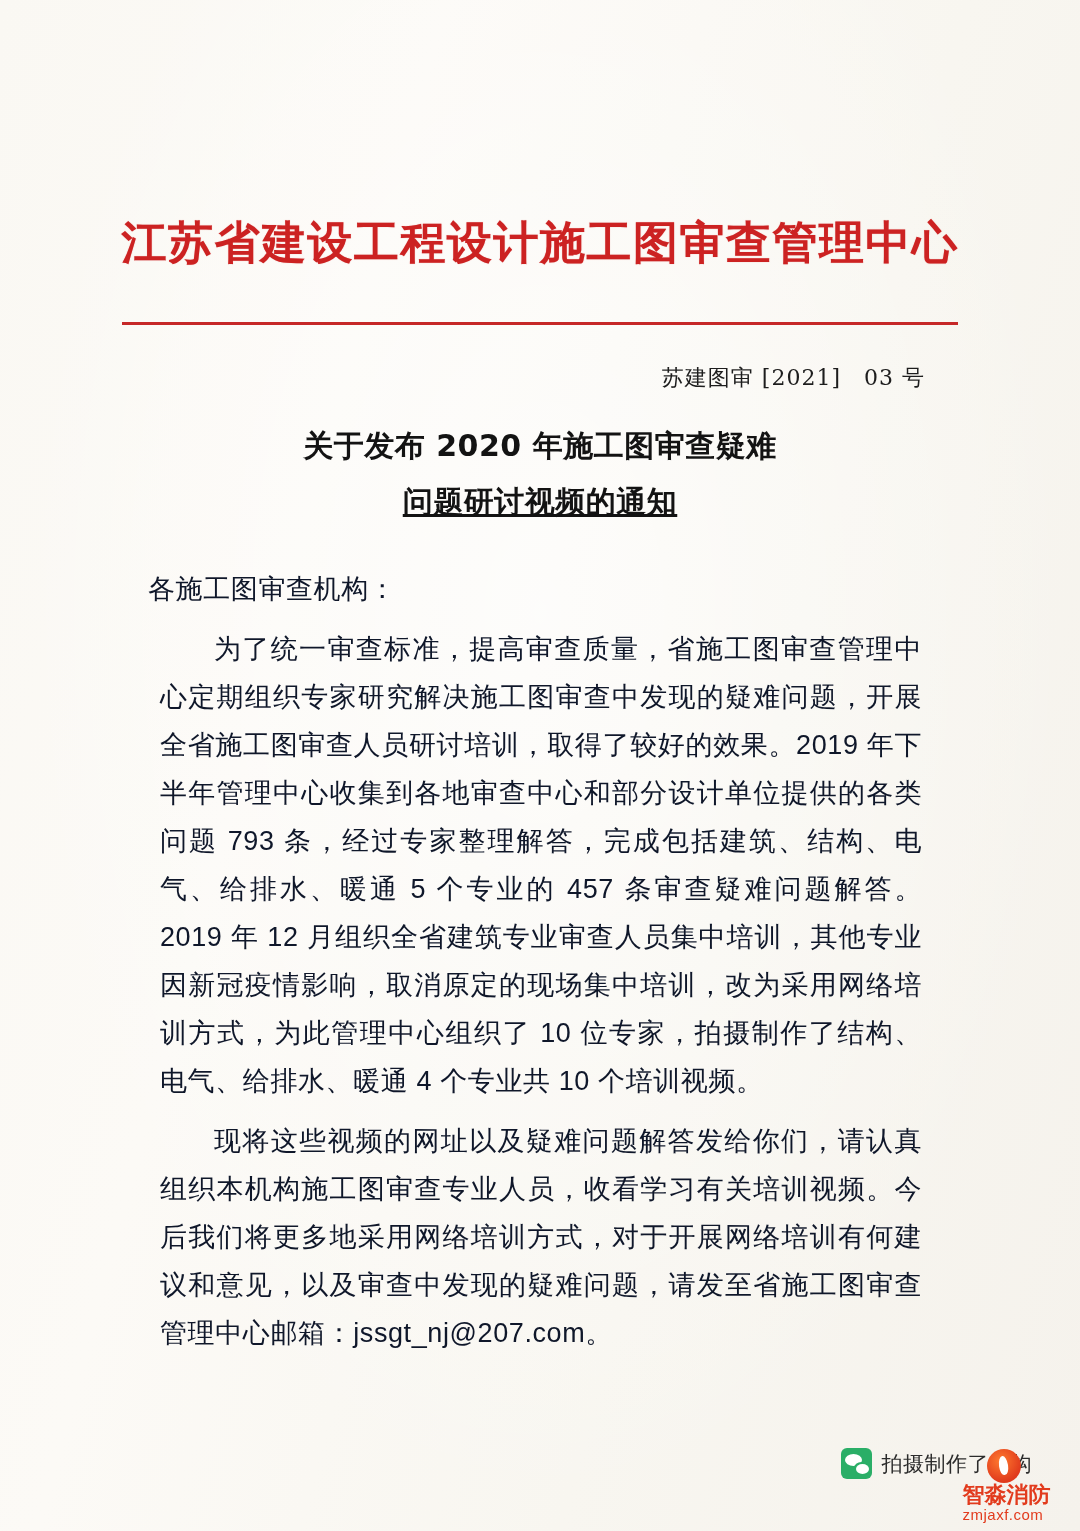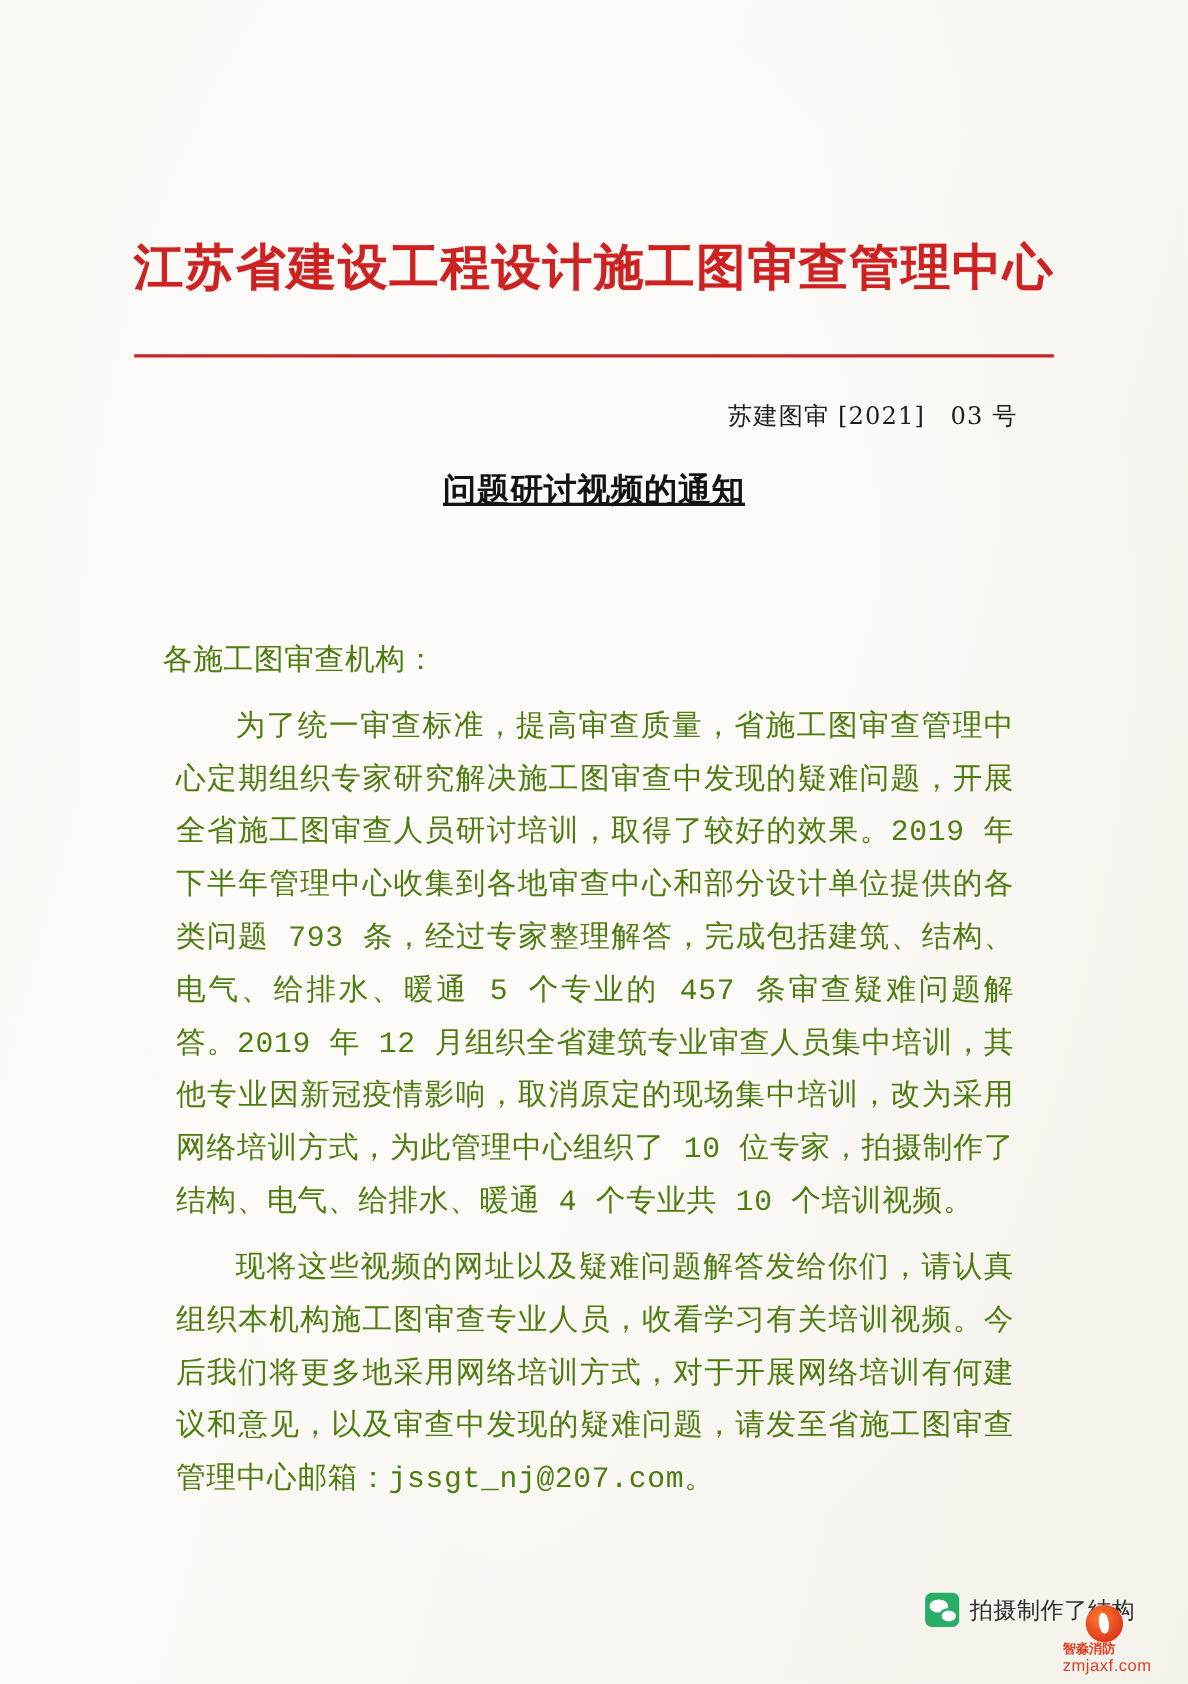--- a/index.html
+++ b/index.html
@@ -77,26 +77,26 @@
     font-size: 30px;
     color: #131313;
     line-height: 1.85;
     letter-spacing: 0.5px;
   }
   .doc-title .line2 { display: block; text-decoration: underline; }
 
   
   .body-wrap {
     position: absolute;
-    top: 578px;
+    top: 565px;
     left: 148px;
     width: 786px;
-    font-family: Liberation Mono, monospace;
+    font-family: Liberation Sans, sans-serif;
     font-size: 27px;
-    color: #4d7c0f;
+    color: #0f172a;
     line-height: 48px;
     letter-spacing: 0.6px;
   }
   .salutation {
     margin: 0 0 2px 0;
   }
   .para {
     margin: 12px;
     text-indent: 2em;
     text-align: justify;
@@ -171,21 +171,21 @@
     transform: rotate(-8deg);
   }
   .corner-logo .brand {
     display: inline-block;
     vertical-align: middle;
     margin-left: 5px;
     text-align: left;
   }
   .corner-logo .brand .cn {
     font-family: "DejaVu Sans", sans-serif;
-    font-size: 12px;
+    font-size: 22px;
     color: #e23b1d;
     font-weight: bold;
     line-height: 1.05;
     display: block;
   }
   .corner-logo .brand .en {
     font-family: "Liberation Sans", sans-serif;
     font-size: 15px;
     color: #e23b1d;
     letter-spacing: 0.5px;
@@ -201,20 +201,21 @@
 
   <div class="doc-header">
     <div class="org-title">江苏省建设工程设计施工图审查管理中心</div>
   </div>
 
   <div class="red-rule"></div>
 
   <div class="doc-number">苏建图审 [2021]　03 号</div>
 
   <div class="doc-title">
+    <span>关于发布 2020 年施工图审查疑难</span>
     <span class="line2">问题研讨视频的通知</span>
   </div>
 
   <div class="body-wrap">
     <p class="salutation">各施工图审查机构：</p>
     <p class="para">为了统一审查标准，提高审查质量，省施工图审查管理中心定期组织专家研究解决施工图审查中发现的疑难问题，开展全省施工图审查人员研讨培训，取得了较好的效果。2019 年下半年管理中心收集到各地审查中心和部分设计单位提供的各类问题 793 条，经过专家整理解答，完成包括建筑、结构、电气、给排水、暖通 5 个专业的 457 条审查疑难问题解答。2019 年 12 月组织全省建筑专业审查人员集中培训，其他专业因新冠疫情影响，取消原定的现场集中培训，改为采用网络培训方式，为此管理中心组织了 10 位专家，拍摄制作了结构、电气、给排水、暖通 4 个专业共 10 个培训视频。</p>
     <p class="para">现将这些视频的网址以及疑难问题解答发给你们，请认真组织本机构施工图审查专业人员，收看学习有关培训视频。今后我们将更多地采用网络培训方式，对于开展网络培训有何建议和意见，以及审查中发现的疑难问题，请发至省施工图审查管理中心邮箱：jssgt_nj@207.com。</p>
   </div>
 
   <div class="wechat-badge">

